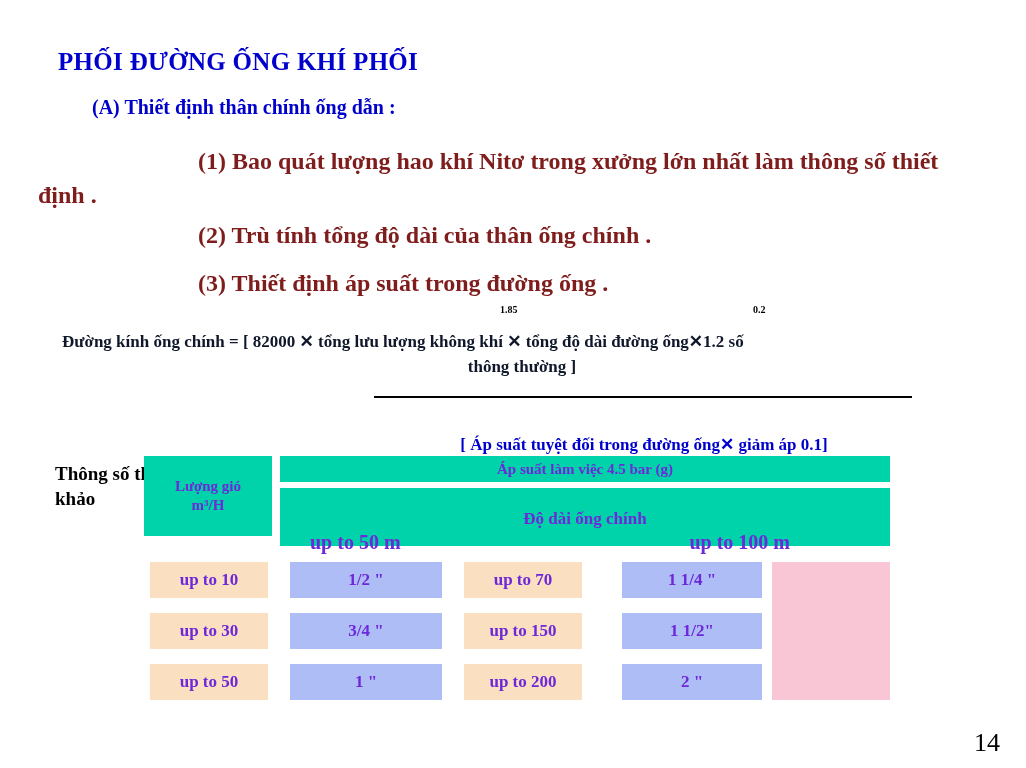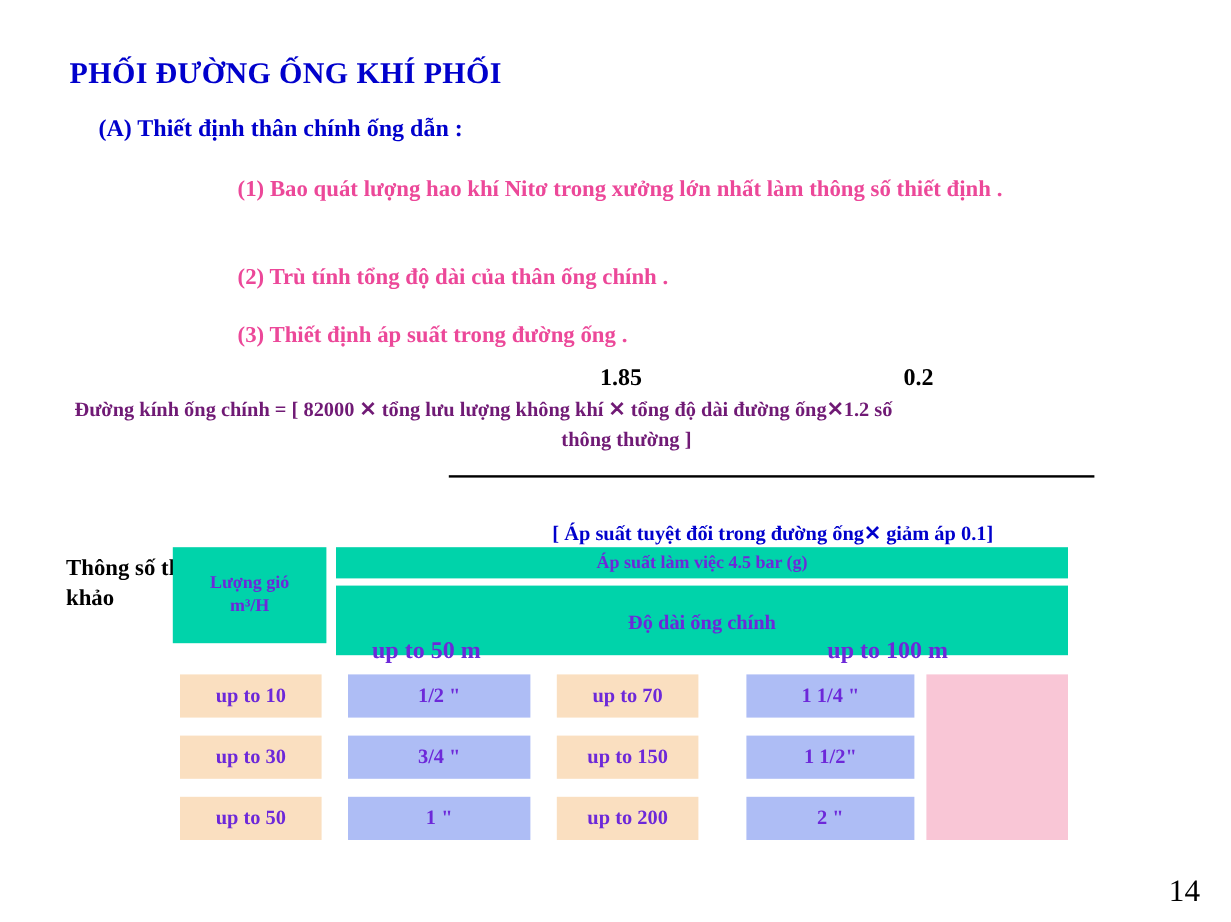--- a/index.html
+++ b/index.html
@@ -26,32 +26,32 @@
     left: 58px;
     top: 48px;
     font-size: 25px;
     font-weight: bold;
     color: #0000cc;
     letter-spacing: 0.3px;
   }
 
   .subtitle {
     position: absolute;
-    left: 82px;
+    left: 92px;
     top: 96px;
     font-size: 20px;
     font-weight: bold;
     color: #0000cc;
   }
 
   .para {
     position: absolute;
-    font-size: 19px;
-    font-weight: bold;
-    color: #ec4899;
+    font-size: 24px;
+    font-weight: bold;
+    color: #7f1d1d;
     line-height: 1.4;
   }
   .para1 {
     left: 38px;
     top: 145px;
     width: 950px;
     text-indent: 160px;
   }
   .para2 {
     left: 198px;
@@ -63,35 +63,35 @@
     text-align: right;
   }
 
   
   .exp-row {
     position: absolute;
     top: 304px;
     left: 0;
     width: 844px;
     height: 20px;
-    font-size: 20px;
+    font-size: 10px;
     font-weight: bold;
     color: #000000;
   }
   .exp1 { position: absolute; left: 500px; top: 0; }
   .exp2 { position: absolute; left: 753px; top: 0; }
 
   .formula-line {
     position: absolute;
     left: 62px;
     top: 330px;
     width: 920px;
     font-size: 17px;
     font-weight: bold;
-    color: #701a75;
+    color: #0f172a;
     line-height: 1.45;
   }
   .formula-line .num-part {
     display: inline;
   }
   .formula-center {
     text-align: center;
   }
 
   .denom-wrap {

